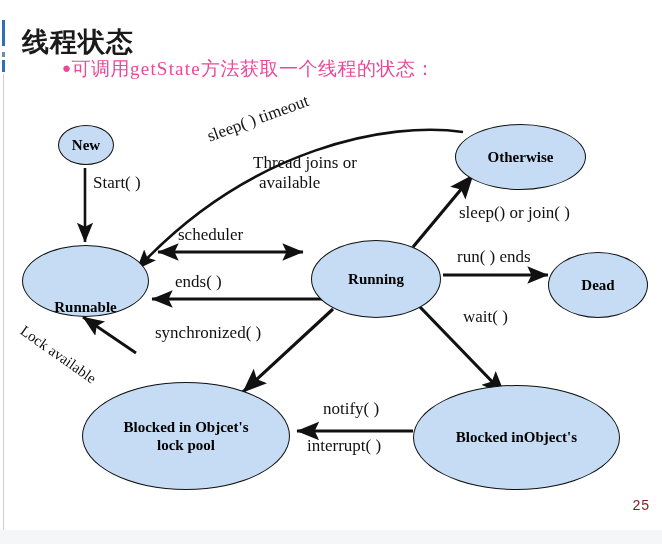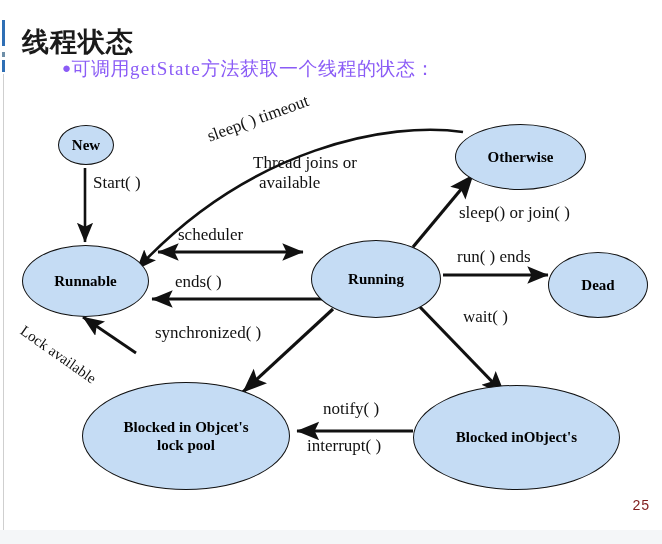--- a/index.html
+++ b/index.html
@@ -81,21 +81,21 @@
     color: #1a1a1a;
     letter-spacing: 1px;
     white-space: nowrap;
   }
   .bullet-line {
     position: absolute;
     left: 62px;
     top: 56px;
     font-family: "Liberation Serif", serif;
     font-size: 19px;
-    color: #8b5cf6;
+    color: #ec4899;
     white-space: nowrap;
     letter-spacing: 0.5px;
   }
   .bullet-dot {
     font-size: 15px;
     vertical-align: 2px;
   }
   .mono-ish {
     font-family: "Liberation Serif", serif;
     letter-spacing: 1.2px;
@@ -201,21 +201,21 @@
 
       <line x1="136" y1="258" x2="83" y2="222" stroke="#111111" stroke-width="2.8" marker-end="url(#ah)"></line>
 
       <line x1="413" y1="336" x2="297" y2="336" stroke="#111111" stroke-width="3" marker-end="url(#ah)"></line>
     </svg>
 
     <div class="node small" style="left:58px; top:30px; width:56px; height:40px;">
       <span>New</span>
     </div>
 
-    <div class="node big" style="left:22px; top:150px; width:127px; height:72px;">
+    <div class="node big" style="left:22px; top:150px; width:127px; height:72px;align-items:flex-end;">
       <span>Runnable</span>
     </div>
 
     <div class="node big" style="left:311px; top:145px; width:130px; height:78px;">
       <span>Running</span>
     </div>
 
     <div class="node med" style="left:455px; top:29px; width:131px; height:66px;">
       <div>
         <div>Otherwise</div>

